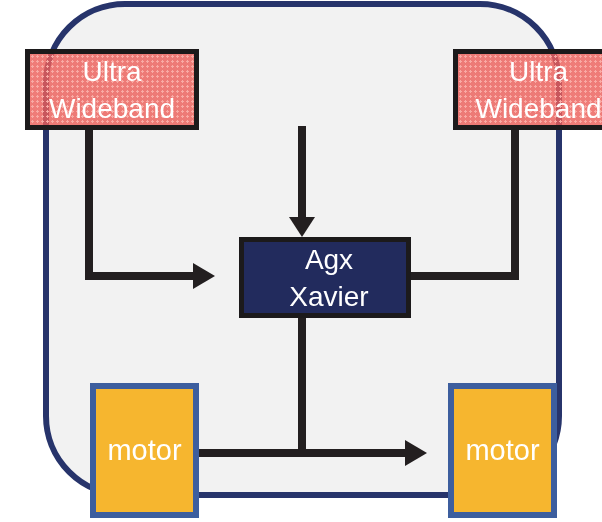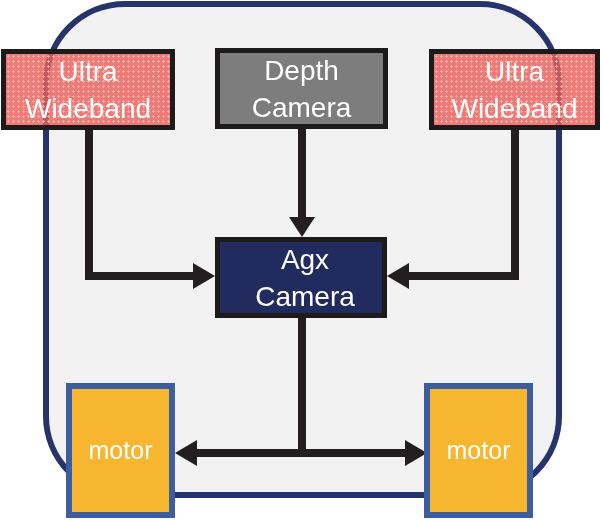--- a/index.html
+++ b/index.html
@@ -26,20 +26,21 @@
   .node {
     position: absolute;
     box-sizing: border-box;
     display: flex;
     flex-direction: column;
     justify-content: center;
     align-items: center;
     text-align: center;
     color: var(--label-text, #ffffff);
     z-index: 2;
+    margin-left: 24px;
   }
   .uwb {
     border: 5px solid var(--box-border, #1c1a1b);
     font-size: 28px;
     line-height: 37px;
     background-color: var(--uwb-fill, #ec5f5a);
     background-image: radial-gradient(var(--uwb-dot, #f9aaa4) 1.1px, rgba(0,0,0,0) 1.3px);
     background-size: 5px 5px;
   }
   
@@ -55,21 +56,21 @@
   .agx {
     border: 5px solid var(--box-border, #1c1a1b);
     background: var(--agx-fill, #222b5d);
     font-size: 28px;
     line-height: 37px;
     padding-left: 8px;
   }
   .motor {
     border: 6px solid var(--motor-border, #3d5e9e);
     background: var(--motor-fill, #f6b62f);
-    font-size: 25px;
+    font-size: 29px;
   }
   
   .conn {
     position: absolute;
     background: var(--connector, #231f20);
     z-index: 1;
   }
   .arrow { position: absolute; width: 0; height: 0; z-index: 1; }
   .arrow.right {
     border-top: 13px solid transparent;
@@ -108,33 +109,29 @@
   <div class="conn" style="left:298px; top:316px; width:8px; height:141px;"></div>
   <div class="conn" style="left:197px; top:449px; width:208px; height:8px;"></div>
   <div class="arrow left" style="left:175px; top:440px;"></div>
   <div class="arrow right" style="left:405px; top:440px;"></div>
 
   <div class="node uwb" style="left:1px; top:49px; width:174px; height:81px;">
     <span>Ultra</span>
     <span>Wideband</span>
   </div>
 
-  <div class="node camera" style="left:215px; top:48px; width:173px; height:81px;">
-    <span>Depth</span>
-    <span>Camera</span>
-  </div>
 
   <div class="node uwb" style="left:429px; top:49px; width:171px; height:81px;">
     <span>Ultra</span>
     <span>Wideband</span>
   </div>
 
   <div class="node agx" style="left:215px; top:237px; width:172px; height:81px;">
     <span>Agx</span>
-    <span>Camera</span>
+    <span>Xavier</span>
   </div>
 
   <div class="node motor" style="left:66px; top:383px; width:109px; height:135px;">
     <span>motor</span>
   </div>
 
   <div class="node motor" style="left:424px; top:383px; width:109px; height:135px;">
     <span>motor</span>
   </div>
 

